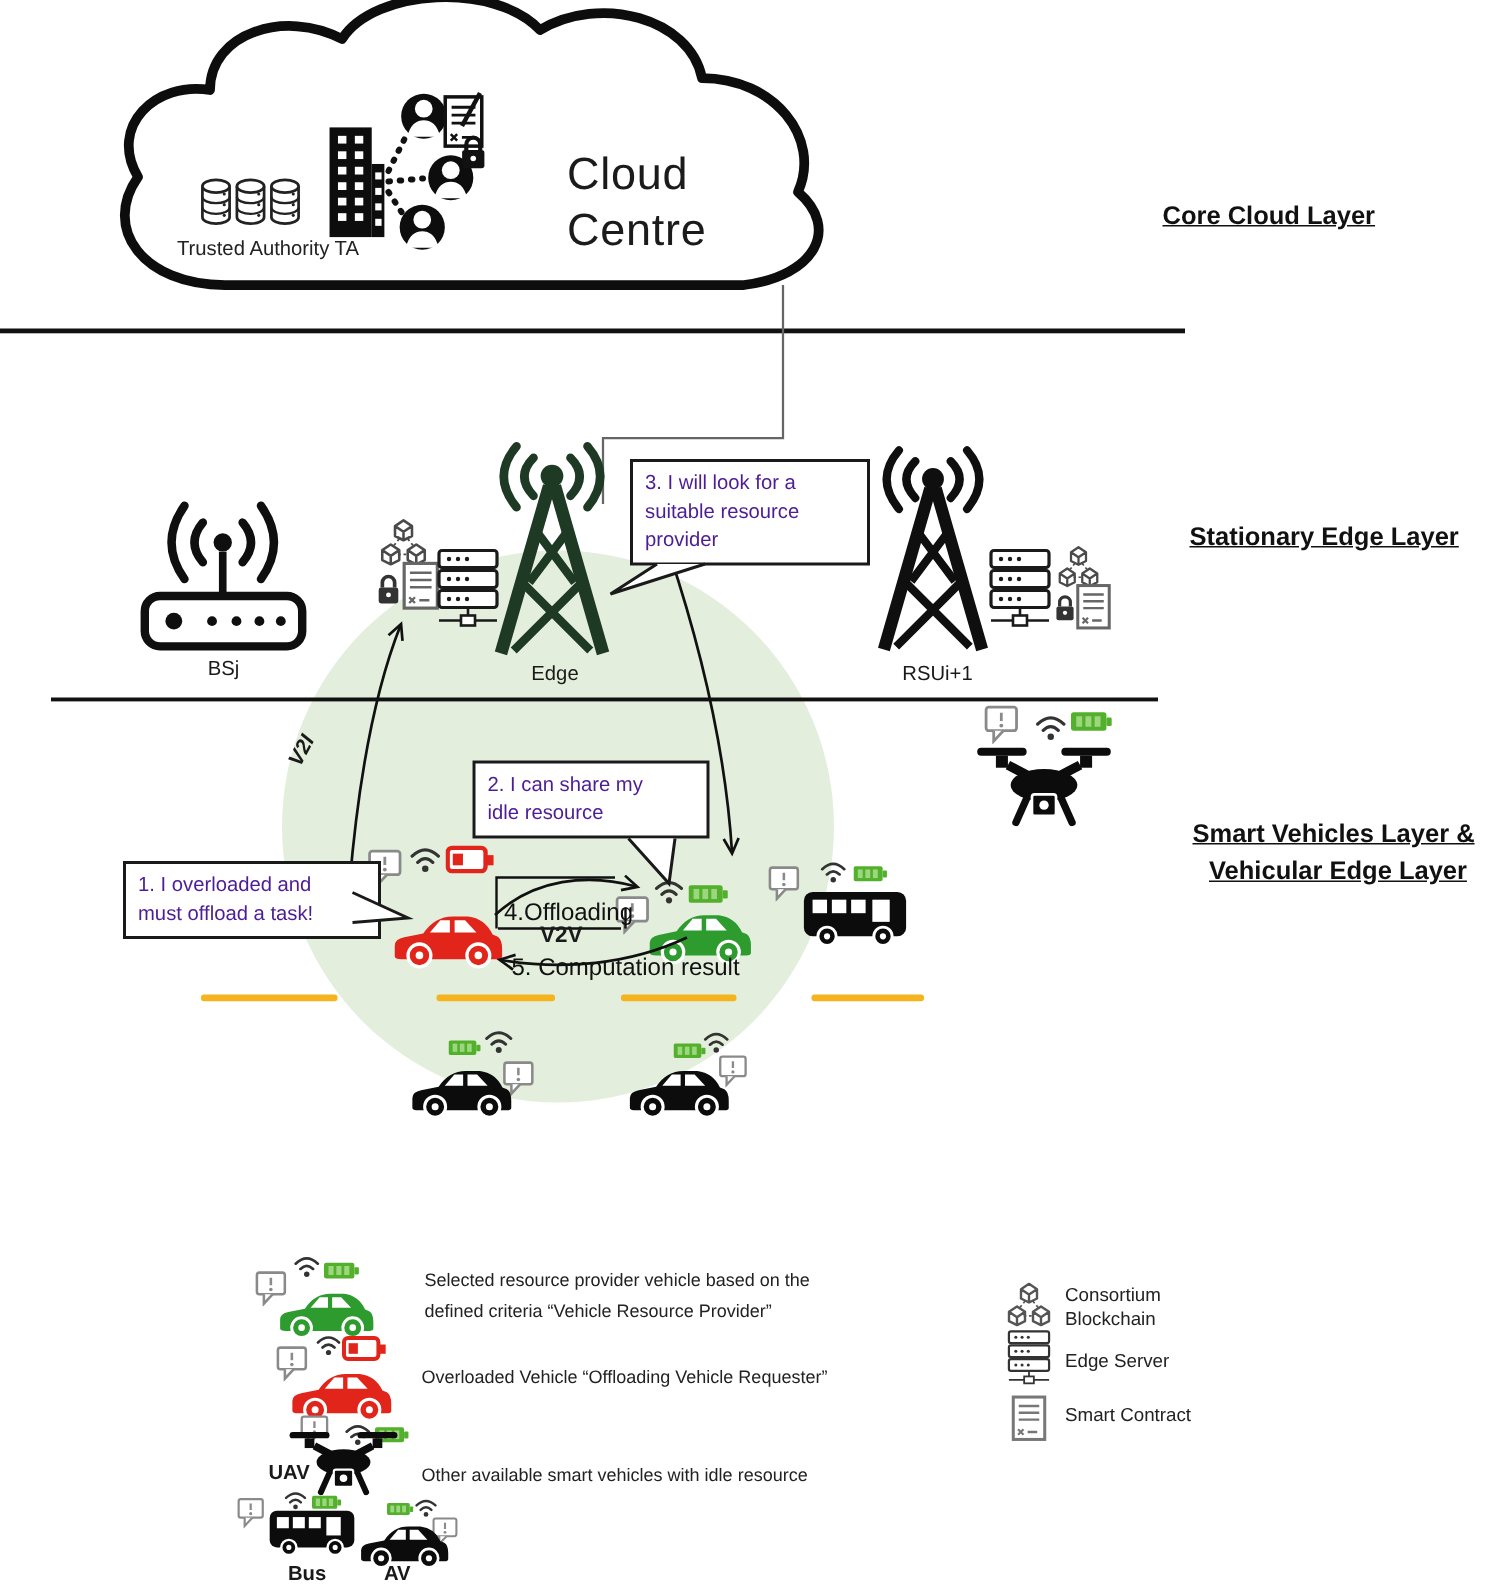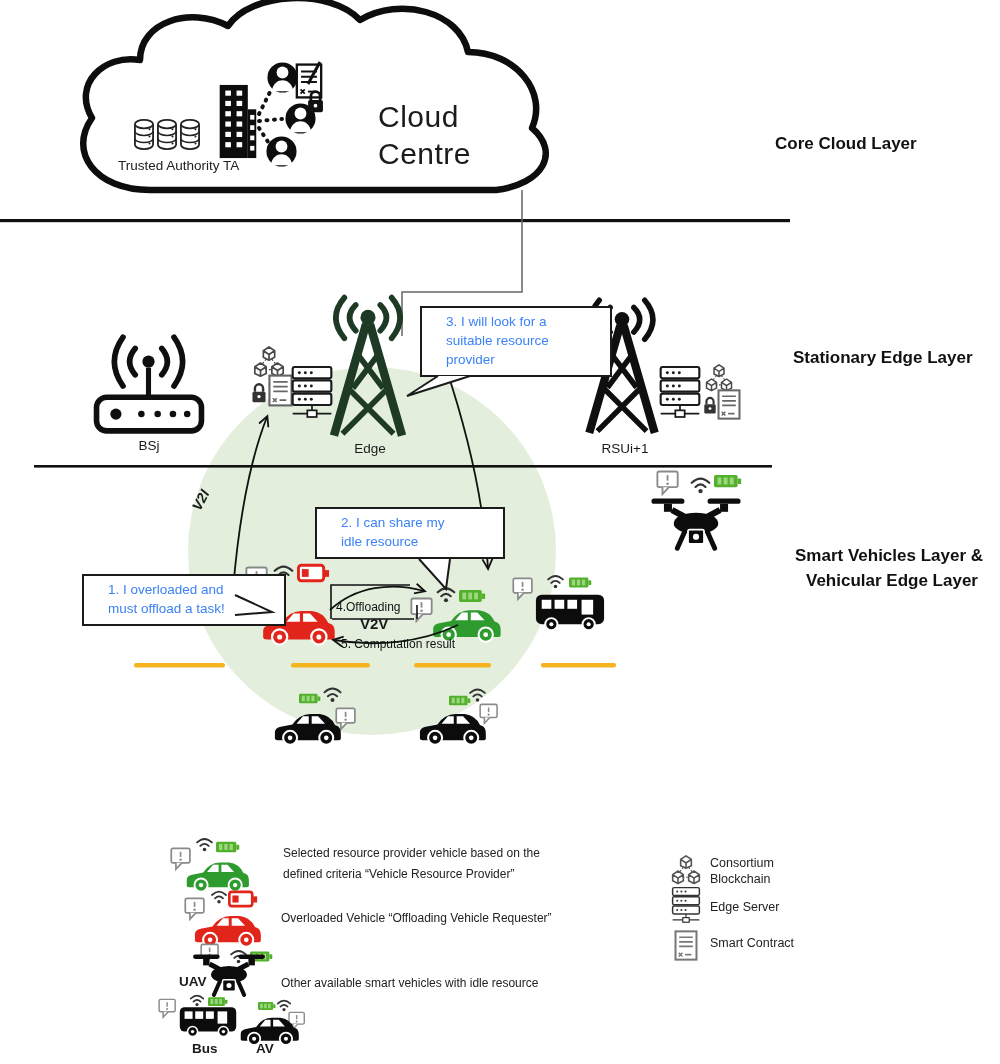--- a/index.html
+++ b/index.html
@@ -2,27 +2,27 @@
 <html><head>
 <meta charset="utf-8">
 <style>
   html,body{margin:0;padding:0;background:#fff;}
   #stage{position:relative;width:1000px;height:1064px;background:#fff;overflow:hidden;
          font-family:"Liberation Sans",sans-serif;color:#1a1a1a;}
   svg{display:block;}
   #gfx{position:absolute;left:0;top:0;z-index:0;}
   #tails{position:absolute;left:0;top:0;z-index:3;pointer-events:none;}
   .txt{position:absolute;z-index:2;white-space:nowrap;}
-  .layer-label{font-size:17px;font-weight:bold;color:#111;}
+  .layer-label{font-size:17px;font-weight:bold;color:#111;text-decoration:underline;}
   .node-label{font-size:13.5px;font-weight:normal;text-align:center;width:100px;}
   .bubble{position:absolute;z-index:2;background:#fff;border:2px solid #1a1a1a;
-          padding:5px 24px;font-size:13.5px;line-height:1.4;color:#3b82f6;}
+          padding:5px 8px;font-size:13.5px;line-height:1.4;color:#4c1d95;}
   .cloud-title{font-size:30px;color:#1b1b1b;letter-spacing:.5px;}
   .small-cap{font-size:13.5px;color:#222;}
-  .flow{font-size:12px;color:#111;}
+  .flow{font-size:16px;color:#111;}
   .legend-text{font-size:12px;color:#222;}
   .legend-small{font-size:12.5px;color:#222;}
   .v2i{font-weight:bold;font-style:italic;font-size:14px;transform:rotate(-62deg);}
   .v2v{font-weight:bold;font-size:15px;}
 </style>
 </head>
 <body>
 
 <div id="stage">
 

